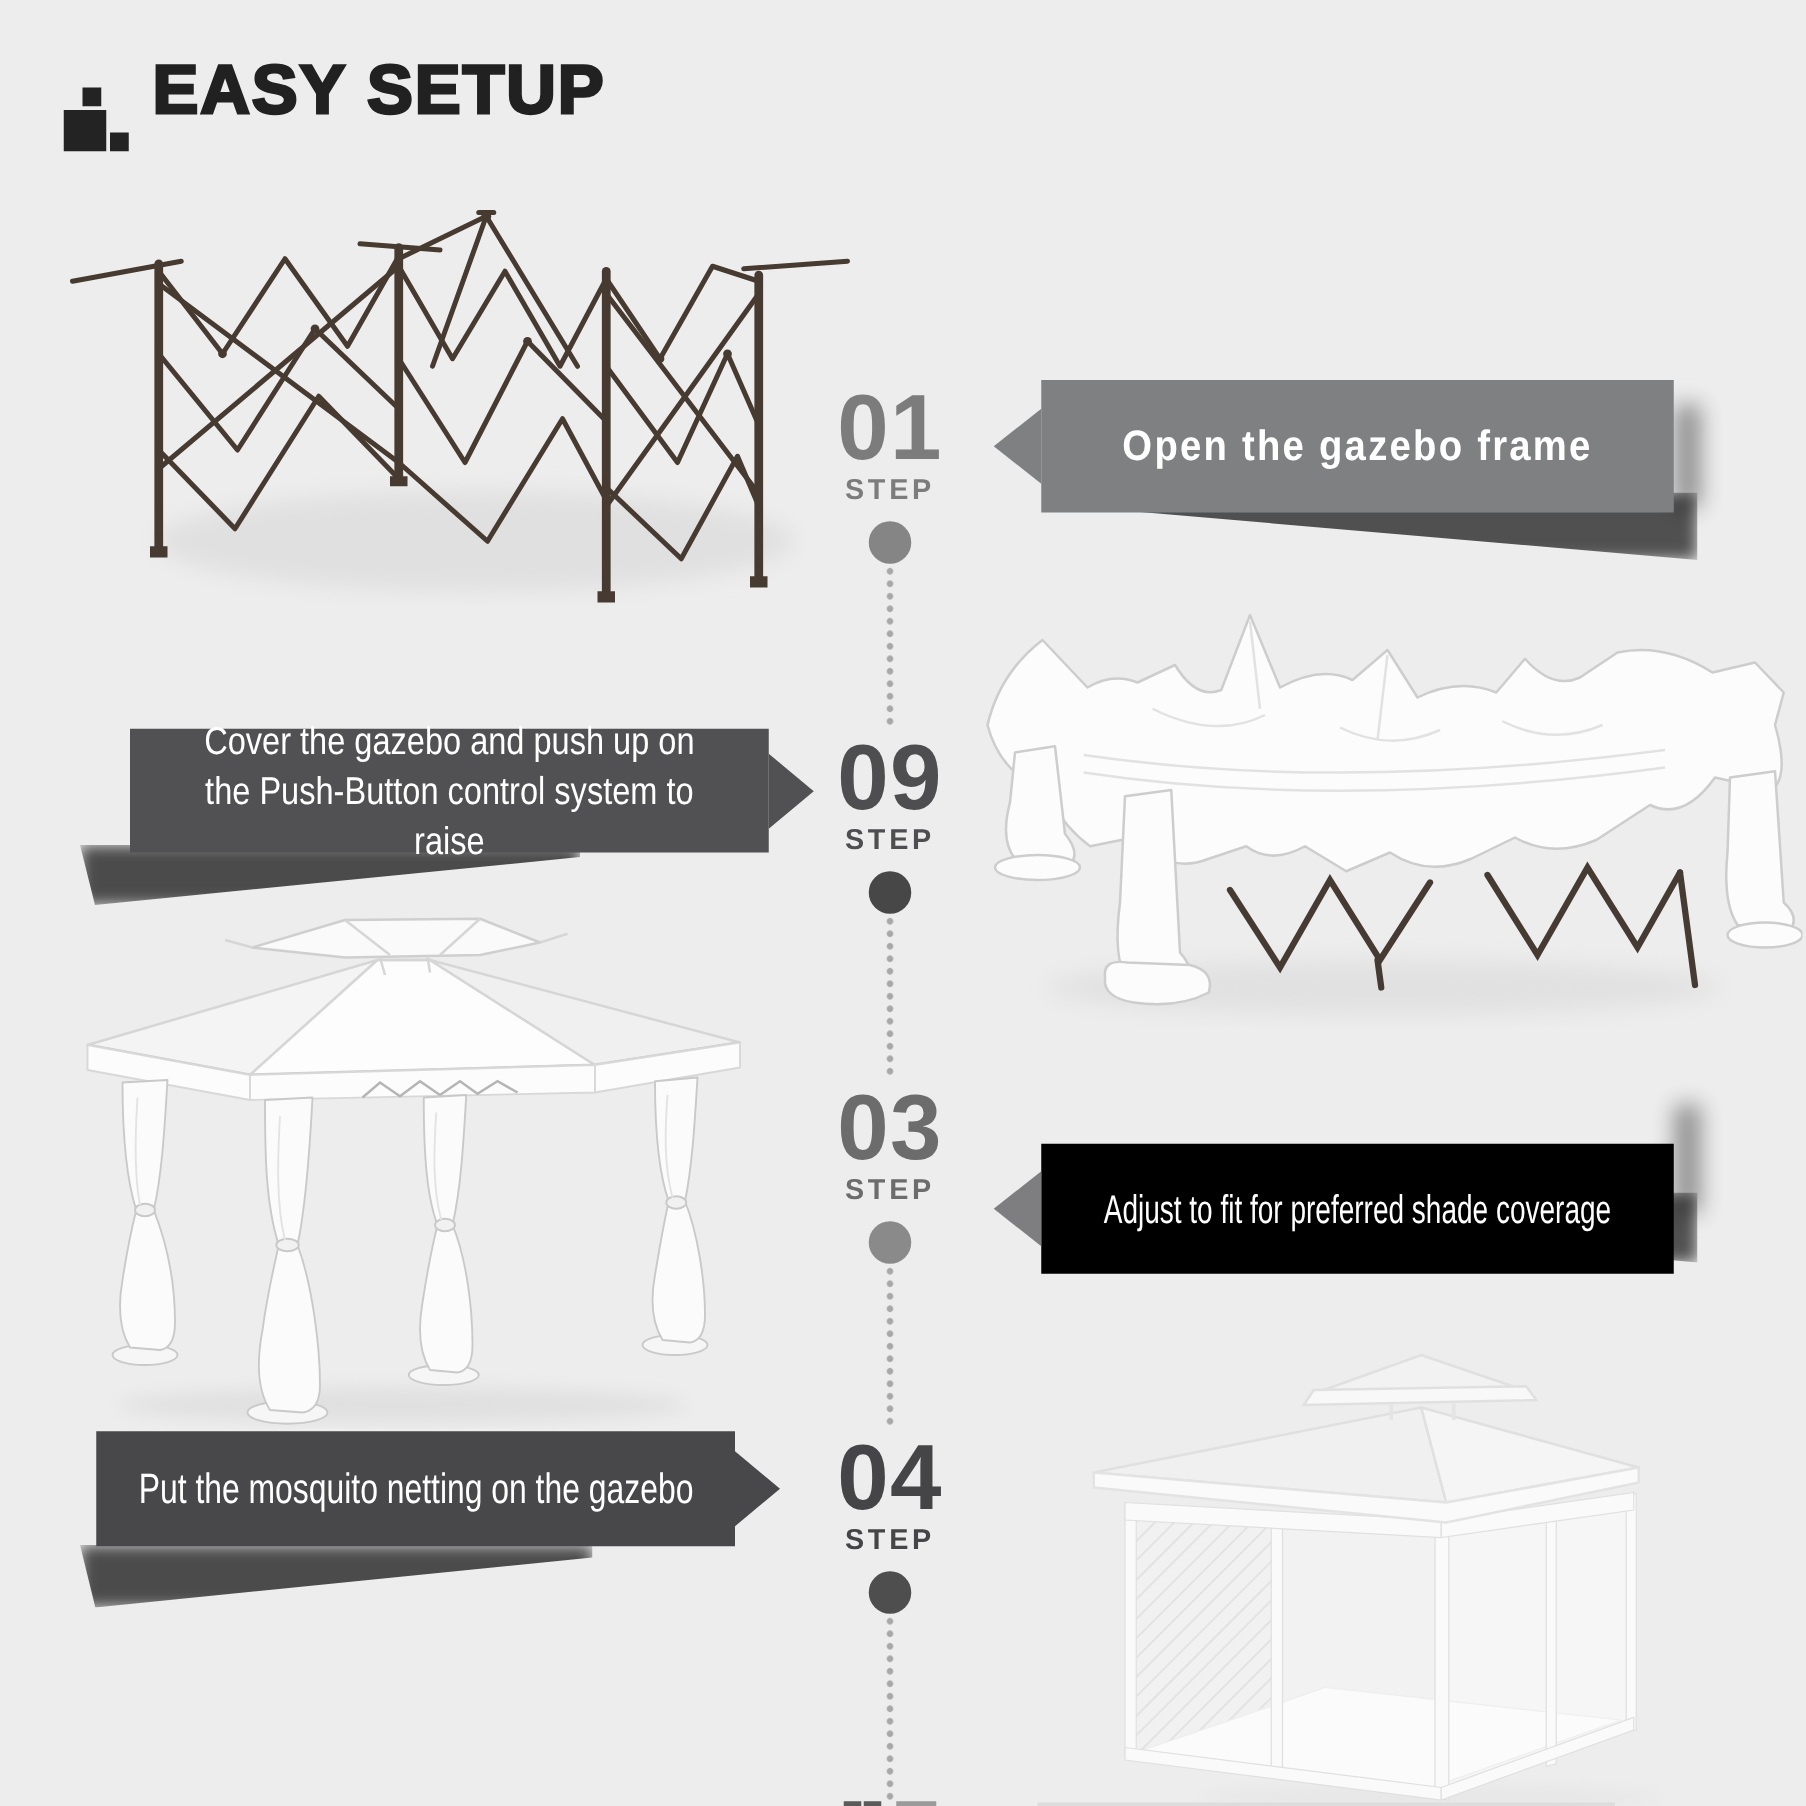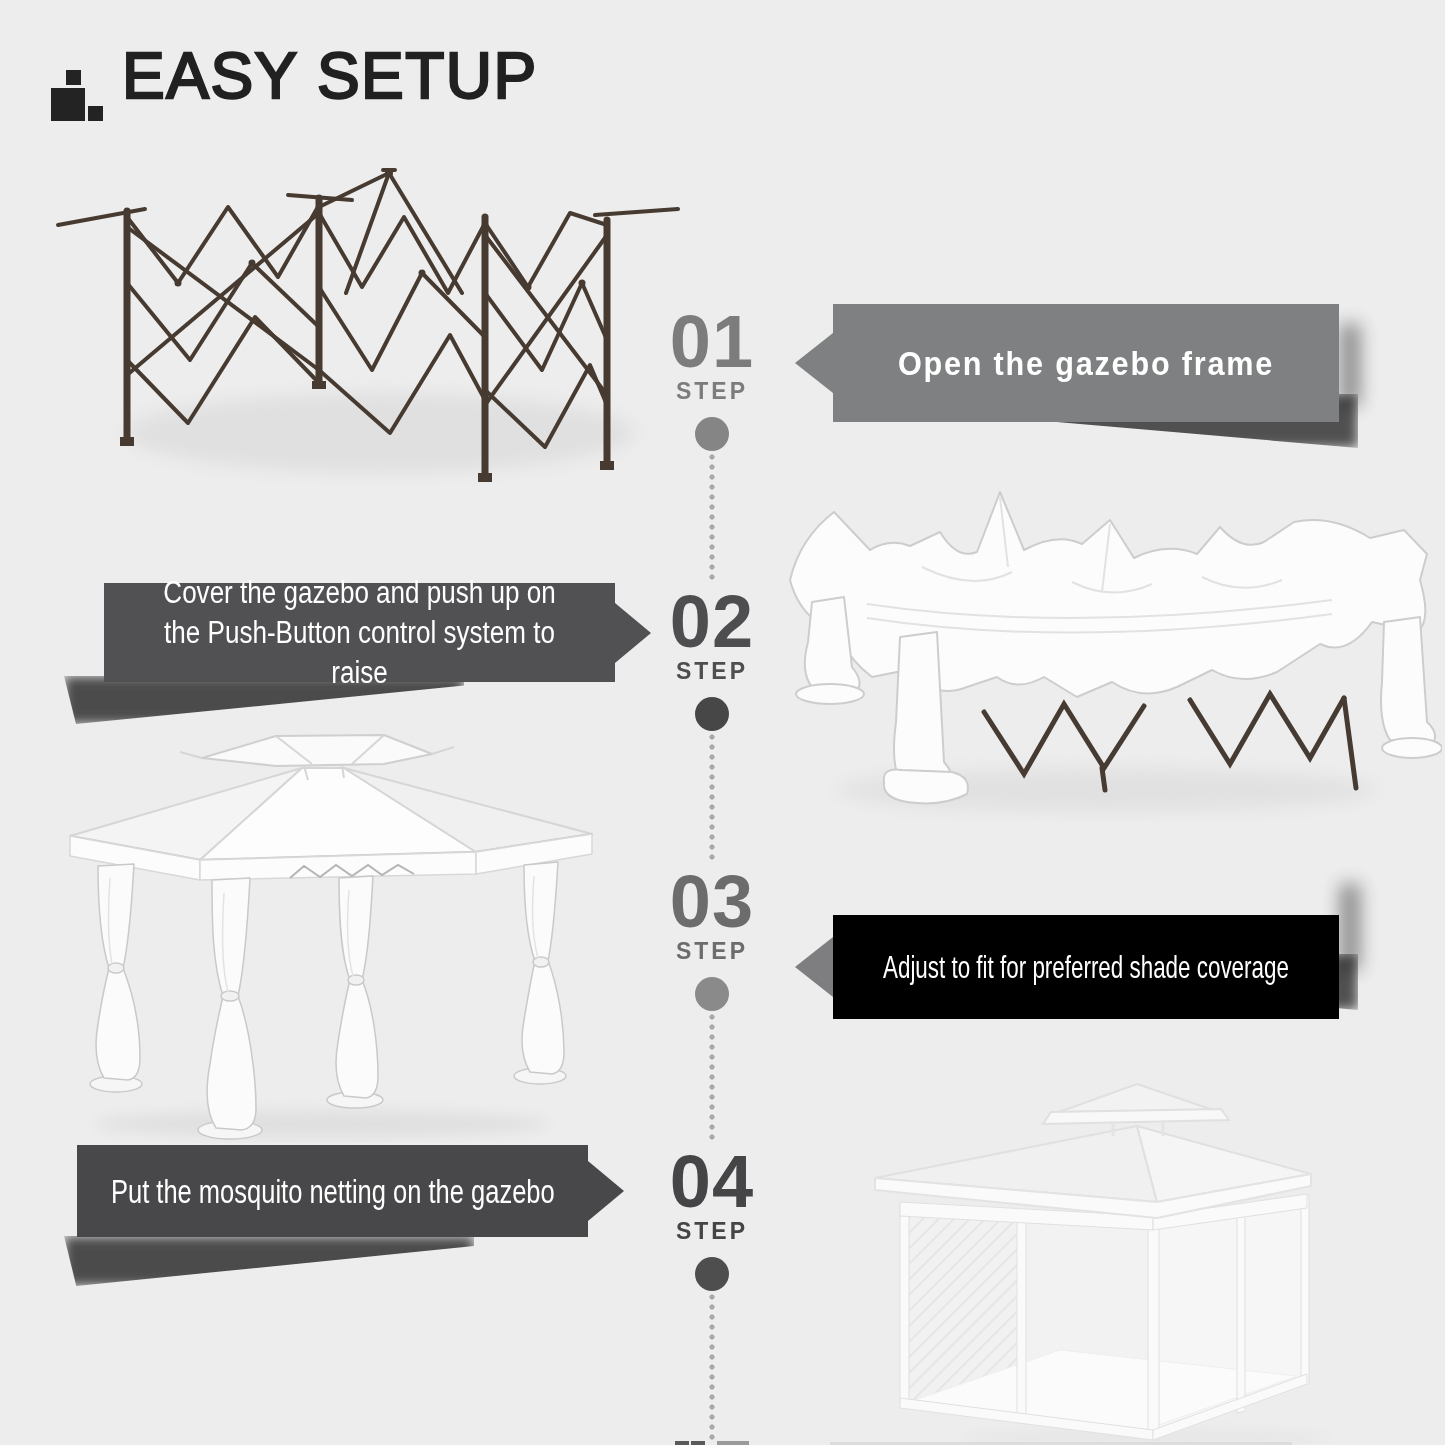--- a/index.html
+++ b/index.html
@@ -8,21 +8,21 @@
     font-family:"Liberation Sans",sans-serif;overflow:hidden;
   }
   
   .brand-icon{position:absolute;left:51px;top:68px;width:52px;height:56px;}
   .brand-icon .sq{position:absolute;background:#232324;}
   .sq-top{left:15px;top:2px;width:15px;height:15px;}
   .sq-big{left:0px;top:20px;width:34px;height:33px;}
   .sq-side{left:37px;top:38px;width:15px;height:15px;}
   .page-title{
     position:absolute;left:122px;top:44px;margin:0;
-    font-size:64px;font-weight:400;letter-spacing:1.5px;color:#212122;
+    font-size:55px;font-weight:700;letter-spacing:1.5px;color:#212122;
     -webkit-text-stroke:2.4px #212122;line-height:1;
   }
   
   .step-marker{position:absolute;left:650px;width:124px;text-align:center;}
   .step-marker .num{font-weight:700;font-size:74px;line-height:70px;letter-spacing:1px;}
   .step-marker .lbl{font-weight:700;font-size:23px;letter-spacing:3px;margin-top:1px;}
   .step-marker .dot{width:34px;height:34px;border-radius:50%;margin:12px auto 0;}
   .m1{top:307px;} .m1 .num,.m1 .lbl{color:#7c7c7c;} .m1 .dot{background:#858585;}
   .m2{top:587px;} .m2 .num,.m2 .lbl{color:#4e4e50;} .m2 .dot{background:#474747;}
   .m3{top:867px;} .m3 .num,.m3 .lbl{color:#6c6c6c;} .m3 .dot{background:#8a8a8a;}
@@ -33,21 +33,21 @@
     background-size:6px 10px;background-position:center top;
   }
   .d1{top:452px;height:132px;} .d2{top:732px;height:132px;}
   .d3{top:1012px;height:132px;} .d4{top:1292px;height:148px;}
   
   .banner{
     position:absolute;display:flex;align-items:center;justify-content:center;
     color:#fff;z-index:3;
   }
   .banner .b-text{display:inline-block;text-align:center;}
-  .banner-1{left:833px;top:304px;width:506px;height:118px;background:#7f8081;}
+  .banner-1{left:833px;top:304px;width:506px;height:106px;background:#7f8081;}
   .banner-1::before{content:"";position:absolute;left:-38px;top:50%;transform:translateY(-50%);
     border-top:30px solid transparent;border-bottom:30px solid transparent;border-right:38px solid #7f8081;}
   .banner-1 .b-text{font-weight:700;font-size:34px;letter-spacing:2px;transform:scaleX(.9);}
   .banner-2{left:77px;top:583px;width:511px;height:99px;background:#515153;margin-left:27px;}
   .banner-2::after{content:"";position:absolute;right:-36px;top:50%;transform:translateY(-50%);
     border-top:30px solid transparent;border-bottom:30px solid transparent;border-left:36px solid #515153;}
   .banner-2 .b-text{font-size:31px;line-height:40px;width:572px;transform:scaleX(.84);transform-origin:center;}
   .banner-3{left:833px;top:915px;width:506px;height:104px;background:#000000;}
   .banner-3::before{content:"";position:absolute;left:-38px;top:50%;transform:translateY(-50%);
     border-top:30px solid transparent;border-bottom:30px solid transparent;border-right:38px solid #7e7e80;}
@@ -95,21 +95,21 @@
   <h1 class="page-title">EASY SETUP</h1>
 
   <div class="step-marker m1">
     <div class="num">01</div>
     <div class="lbl">STEP</div>
     <div class="dot"></div>
   </div>
   <div class="dotline d1"></div>
 
   <div class="step-marker m2">
-    <div class="num">02</div>
+    <div class="num">09</div>
     <div class="lbl">STEP</div>
     <div class="dot"></div>
   </div>
   <div class="dotline d2"></div>
 
   <div class="step-marker m3">
     <div class="num">03</div>
     <div class="lbl">STEP</div>
     <div class="dot"></div>
   </div>

